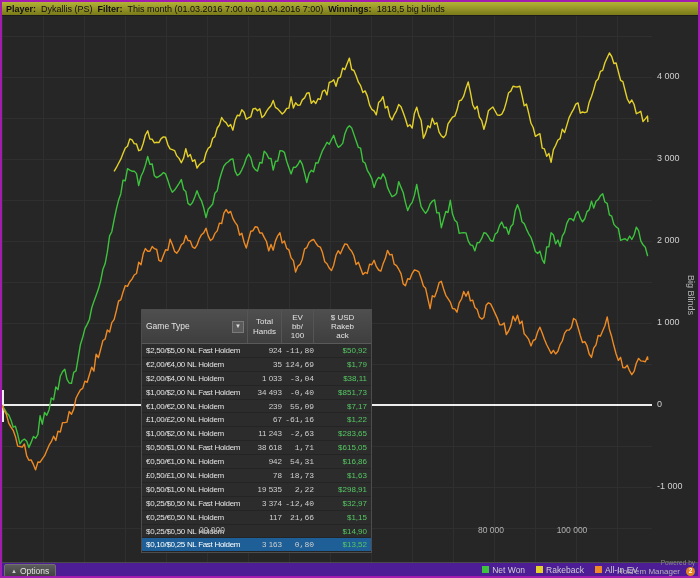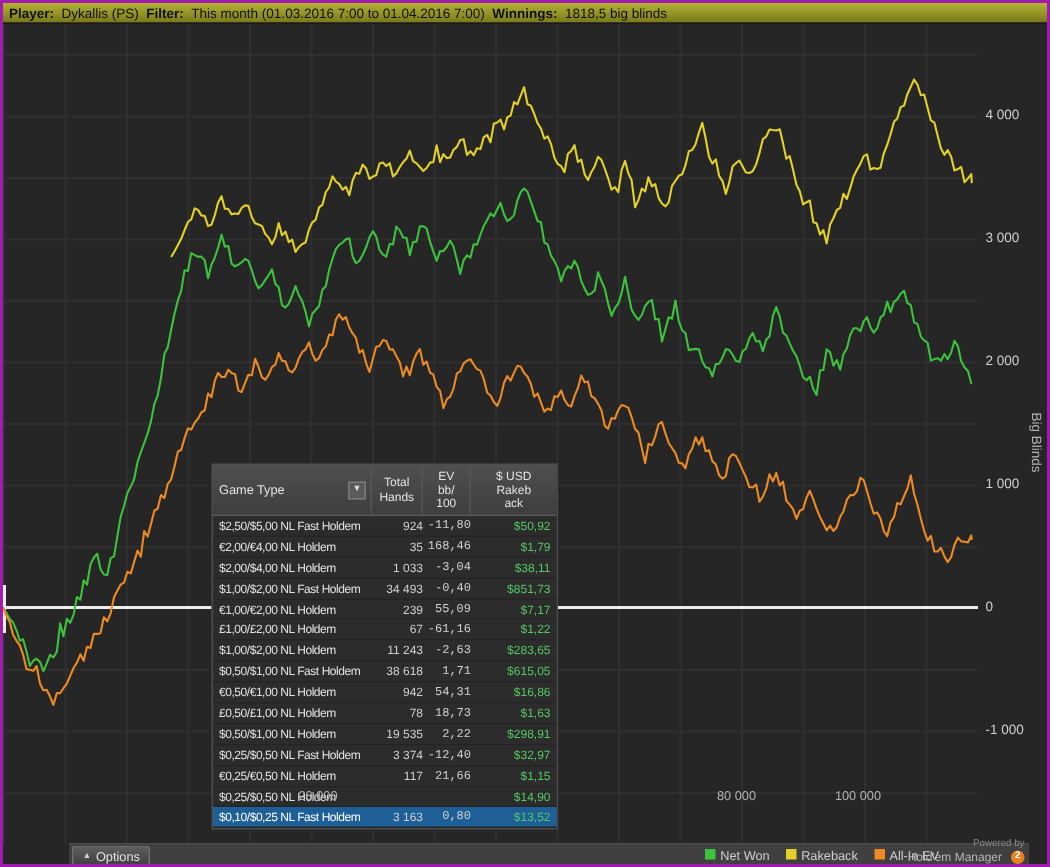--- a/index.html
+++ b/index.html
@@ -38,21 +38,21 @@
   .gt-row{display:flex;height:13.9px;align-items:center;border-bottom:1px solid #242424;background:#2c2c2c;}
   .gt-row.selected{background:#1d5f96;}
   .gt-row.selected .gt-game{color:#fff;}
   .gt-game{width:106px;padding-left:4px;color:#e2e2e2;white-space:nowrap;overflow:hidden;letter-spacing:-0.3px;}
   .gt-hands{width:34px;text-align:right;color:#cfcfcf;}
   .gt-ev{width:32px;text-align:right;color:#cfcfcf;font-family:Liberation Mono, monospace;}
   .gt-rb{flex:1;text-align:right;padding-right:4px;color:#55c763;}
   .gt-total{display:flex;height:14px;align-items:center;background:#3f3f3f;border-top:1px solid #575757;font-size:8.5px;}
   .gt-total .gt-rb{font-weight:bold;}
   
-  .bottombar{position:absolute;left:0;right:12px;bottom:0;height:13px;background:#404040;border-top:1px solid #4a4a4a;z-index:4;margin-left:44px;}
+  .bottombar{position:absolute;left:0;right:0;bottom:0;height:13px;background:#4c1d95;border-top:1px solid #4a4a4a;z-index:4;}
   .options-btn{position:absolute;left:2px;top:1px;height:11px;display:flex;align-items:center;gap:3px;padding:0 6px;
                background:linear-gradient(#5c5c5c,#424242);border:1px solid #707070;border-radius:2px;
                font-size:8.5px;color:#e2e2e2;cursor:default;}
   .tri{font-size:6px;color:#cfcfcf;}
   #legend{position:absolute;right:60px;top:0;height:13px;display:flex;align-items:center;gap:11px;
           font-size:8.5px;color:#cfcfcf;}
   .leg-item{display:flex;align-items:center;gap:3px;}
   .leg-sw{width:7px;height:7px;display:inline-block;}
   .powered{position:absolute;right:3px;bottom:0;text-align:right;line-height:1;z-index:5;}
   .p1{font-size:6.5px;color:#8a8a8a;margin-bottom:1px;}
@@ -114,21 +114,21 @@
       </div>
       <div class="gt-row">
         <div class="gt-game">$2,50/$5,00 NL Fast Holdem</div>
         <div class="gt-hands">924</div>
         <div class="gt-ev">-11,80</div>
         <div class="gt-rb">$50,92</div>
       </div>
       <div class="gt-row">
         <div class="gt-game">€2,00/€4,00 NL Holdem</div>
         <div class="gt-hands">35</div>
-        <div class="gt-ev">168,46</div>
+        <div class="gt-ev">124,69</div>
         <div class="gt-rb">$1,79</div>
       </div>
       <div class="gt-row">
         <div class="gt-game">$2,00/$4,00 NL Holdem</div>
         <div class="gt-hands">1 033</div>
         <div class="gt-ev">-3,04</div>
         <div class="gt-rb">$38,11</div>
       </div>
       <div class="gt-row">
         <div class="gt-game">$1,00/$2,00 NL Fast Holdem</div>

